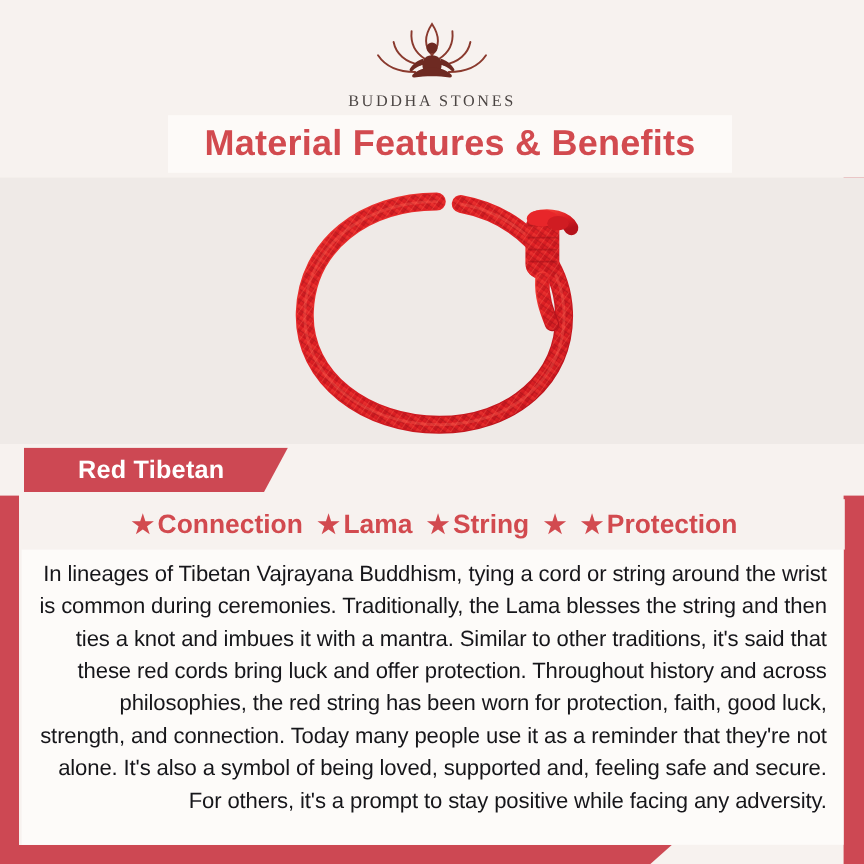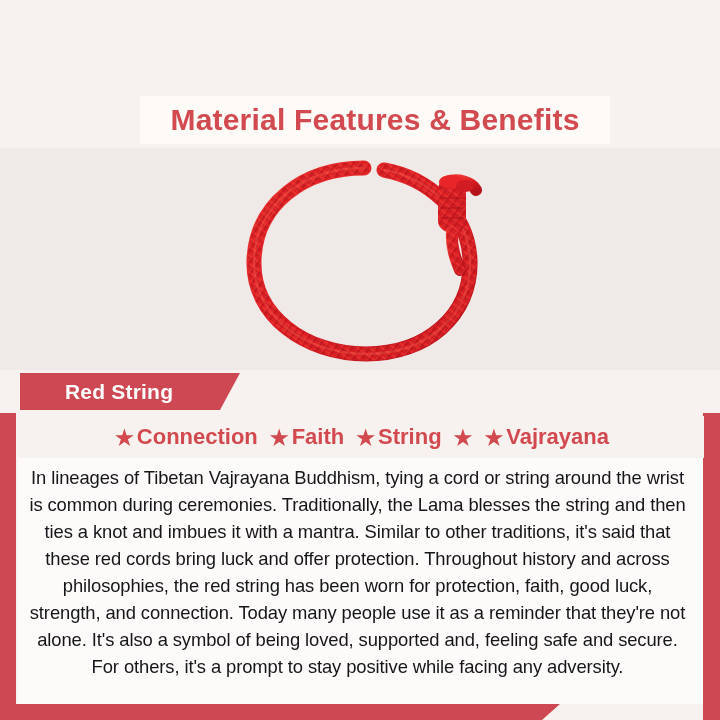--- a/index.html
+++ b/index.html
@@ -158,35 +158,56 @@
     left: 18px; top: 458px;
     width: 685px; height: 246px;
     background: #fdfbf9;
     padding: 6px 14px 0 8px;
   }
   .copy-panel p {
     font-size: 18.4px;
     line-height: 27px;
     color: #16161a;
     font-weight: 500;
-    text-align: center;
+    text-align: right;
     letter-spacing: -0.1px;
   }
 </style>
 </head>
 <body>
 
 <div id="page">
 
   <div class="frame-top"></div>
   <div class="frame-right"></div>
   <div class="frame-left"></div>
   <div class="frame-bottom"></div>
 
   <div class="header">
+    <div class="logo-wrap">
+      <svg class="logo-mark" viewBox="0 0 120 56">
+        <g fill="none" stroke="#8a3a2e" stroke-width="1.6" stroke-linecap="round">
+          <path d="M60 4 C54 13 53 22 60 30 C67 22 66 13 60 4 Z"></path>
+          <path d="M43 10 C42 20 46 28 54 33"></path>
+          <path d="M77 10 C78 20 74 28 66 33"></path>
+          <path d="M28 19 C30 29 38 36 50 38"></path>
+          <path d="M92 19 C90 29 82 36 70 38"></path>
+          <path d="M15 30 C21 39 32 44 46 44"></path>
+          <path d="M105 30 C99 39 88 44 74 44"></path>
+        </g>
+        <g fill="#6e2a22">
+          <circle cx="60" cy="24" r="4.6"></circle>
+          <path d="M60 30 c-5 0 -8 3.4 -8 8 c0 3 1 5 2.5 6.6 l11 0 c1.5 -1.6 2.5 -3.6 2.5 -6.6 c0 -4.6 -3 -8 -8 -8 z"></path>
+          <path d="M53 33 c-5 1 -9 4.6 -11.5 8.6 c-0.8 1.3 0.9 2.6 2 1.5 c2.6 -2.6 6 -4.6 9.5 -5.2 z"></path>
+          <path d="M67 33 c5 1 9 4.6 11.5 8.6 c0.8 1.3 -0.9 2.6 -2 1.5 c-2.6 -2.6 -6 -4.6 -9.5 -5.2 z"></path>
+          <path d="M44 46 c4 -4 10 -5.6 16 -5.6 c6 0 12 1.6 16 5.6 c1.2 1.2 0.4 2.8 -1.3 2.6 c-4.6 -0.7 -9.6 -1 -14.7 -1 c-5.1 0 -10.1 0.3 -14.7 1 c-1.7 0.2 -2.5 -1.4 -1.3 -2.6 z"></path>
+        </g>
+      </svg>
+      <div class="logo-text">BUDDHA STONES</div>
+    </div>
 
     <div class="title-band">
       <h1>Material Features &amp; Benefits</h1>
     </div>
   </div>
 
   <div class="photo-area">
     <svg class="bracelet-svg" viewBox="0 0 272 210">
       <defs>
         <linearGradient id="cordg" x1="0" y1="0" x2="1" y2="1">
@@ -225,42 +246,42 @@
         <ellipse cx="220" cy="26" rx="13" ry="7" fill="#e8262a"></ellipse>
         <ellipse cx="233" cy="30" rx="9" ry="6" fill="#d01c22"></ellipse>
       </g>
       <path d="M220 76 C 219 92, 224 104, 228 114" fill="none" stroke="url(#cordg)" stroke-width="12" stroke-linecap="round"></path>
       <path d="M220 76 C 219 92, 224 104, 228 114" fill="none" stroke="url(#braid)" stroke-width="10" stroke-linecap="round" opacity="0.8"></path>
     </svg>
   </div>
 
   <div class="ribbon-band"></div>
   <div class="ribbon">
-    <span class="ribbon-label">Red String</span>
+    <span class="ribbon-label">Red Tibetan</span>
   </div>
 
   <div class="benefits">
     <span class="benefit">
       <span class="star">★</span>
       <span>Connection</span>
     </span>
     <span class="benefit">
       <span class="star">★</span>
-      <span>Faith</span>
+      <span>Lama</span>
     </span>
     <span class="benefit">
       <span class="star">★</span>
       <span>String</span>
     </span>
     <span class="benefit">
       <span class="star">★</span>
     </span>
     <span class="benefit">
       <span class="star">★</span>
-      <span>Vajrayana</span>
+      <span>Protection</span>
     </span>
   </div>
 
   <div class="copy-panel">
     <p>In lineages of Tibetan Vajrayana Buddhism, tying a cord or string around the wrist is common during ceremonies. Traditionally, the Lama blesses the string and then ties a knot and imbues it with a mantra. Similar to other traditions, it's said that these red cords bring luck and offer protection. Throughout history and across philosophies, the red string has been worn for protection, faith, good luck, strength, and connection. Today many people use it as a reminder that they're not alone. It's also a symbol of being loved, supported and, feeling safe and secure. For others, it's a prompt to stay positive while facing any adversity.</p>
   </div>
 
 </div>
 
 </body></html>

